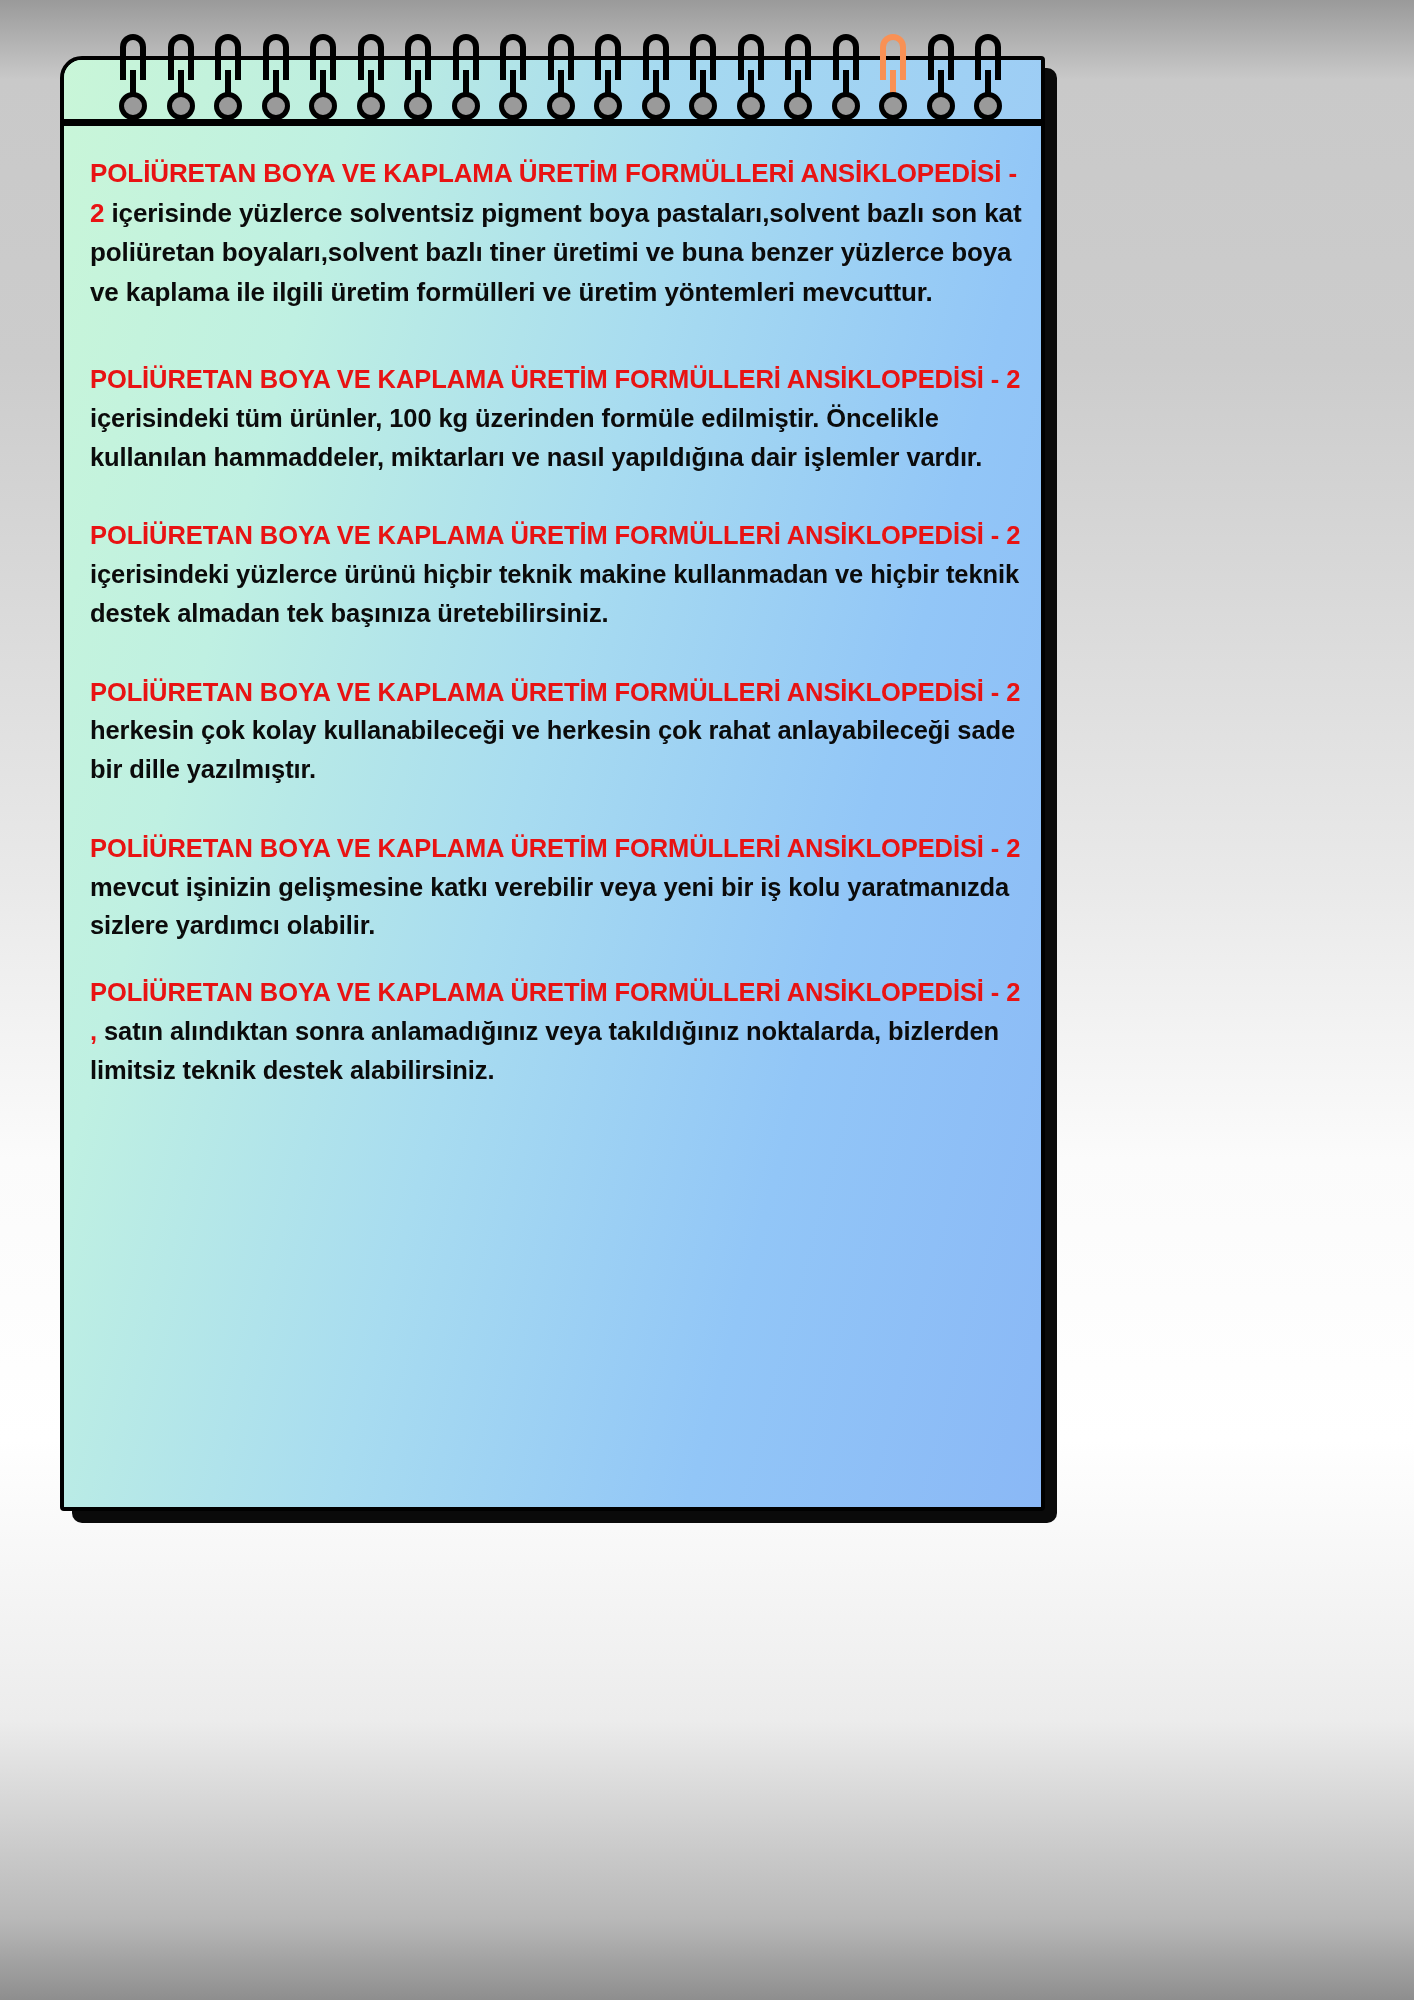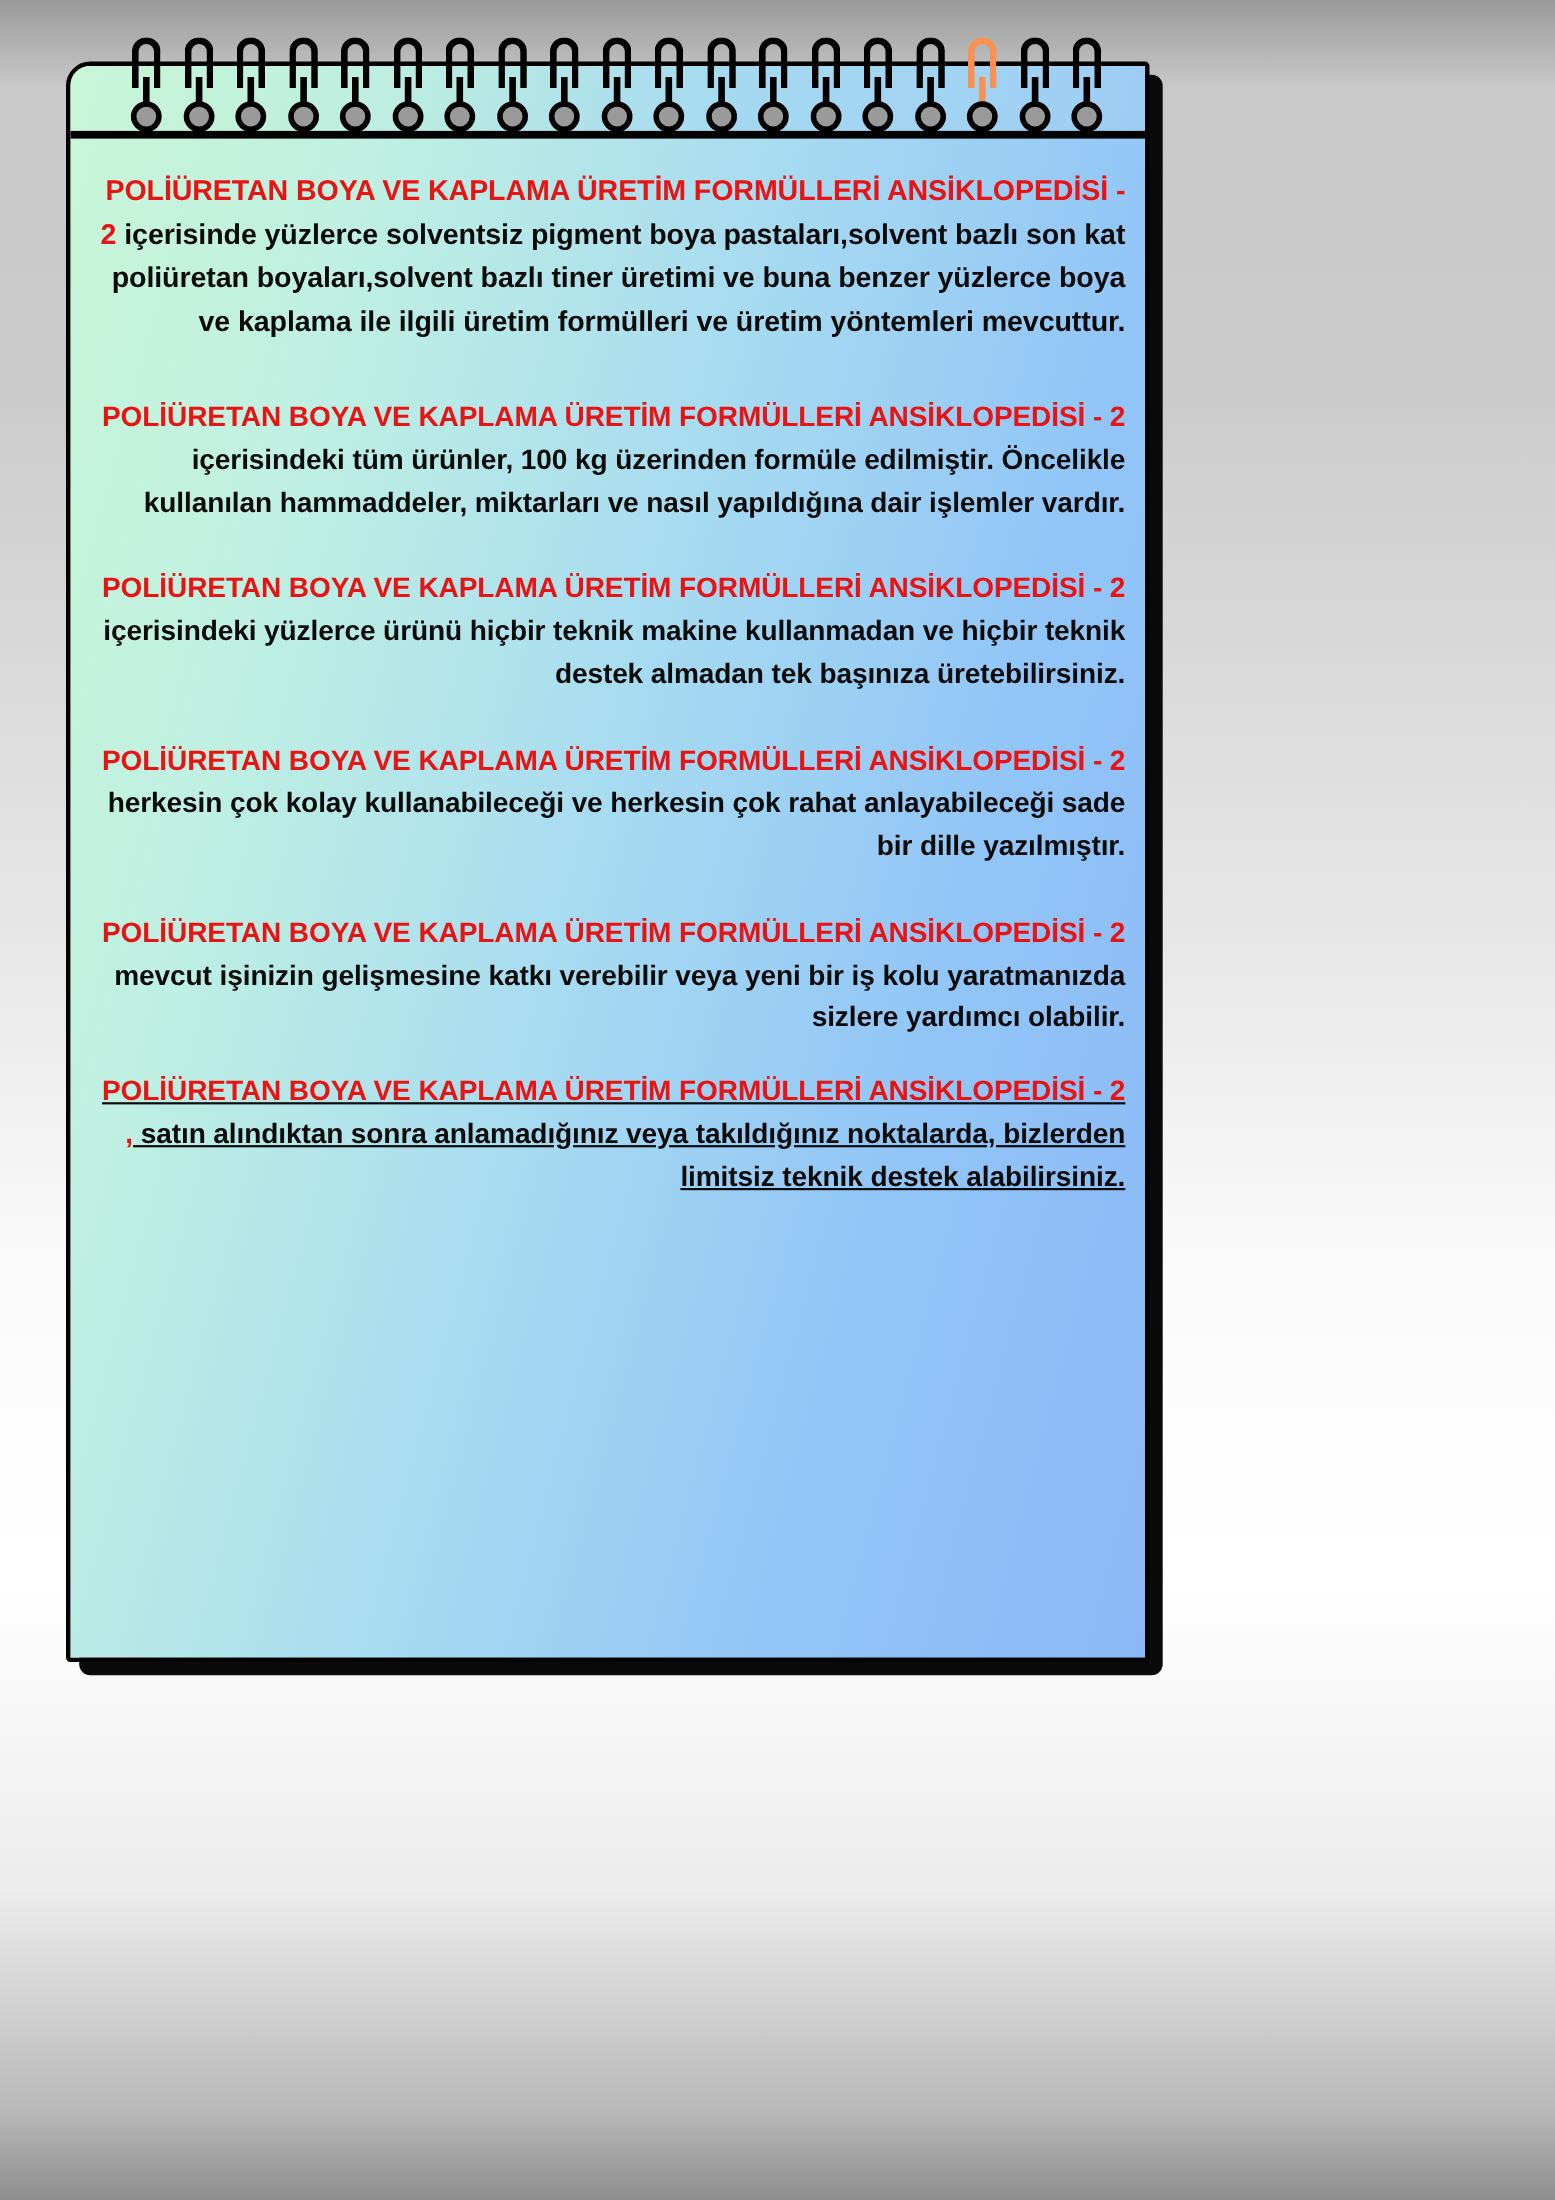--- a/index.html
+++ b/index.html
@@ -118,37 +118,37 @@
   #content {
     position:absolute;
     left:0;
     top:70px;
     width:985px;
     padding:24px 26px 0 26px;
     z-index:3;
   }
 
   .para {
-    text-align:right;
+    text-align:left;
     color:#0b0b0b;
     font-weight:bold;
     font-size:25.5px;
     line-height:1.52;
     margin-bottom:38px;
     letter-spacing:-0.1px;
   }
   .para .hl {
     color:#e81313;
   }
   #p1 { margin-bottom:48px; font-size:26px; }
   #p2 { margin-bottom:40px; }
   #p3 { margin-bottom:40px; }
   #p4 { margin-bottom:40px; }
   #p5 { margin-bottom:28px; }
-  #p6 { margin-bottom:22px;text-decoration:underline; }
+  #p6 { margin-bottom:22px; }
 </style>
 </head>
 <body>
 
 <div id="notepad-wrap">
 
   <div id="pad-shadow"></div>
 
   <div id="pad">
     <div id="pad-header-strip"></div>

